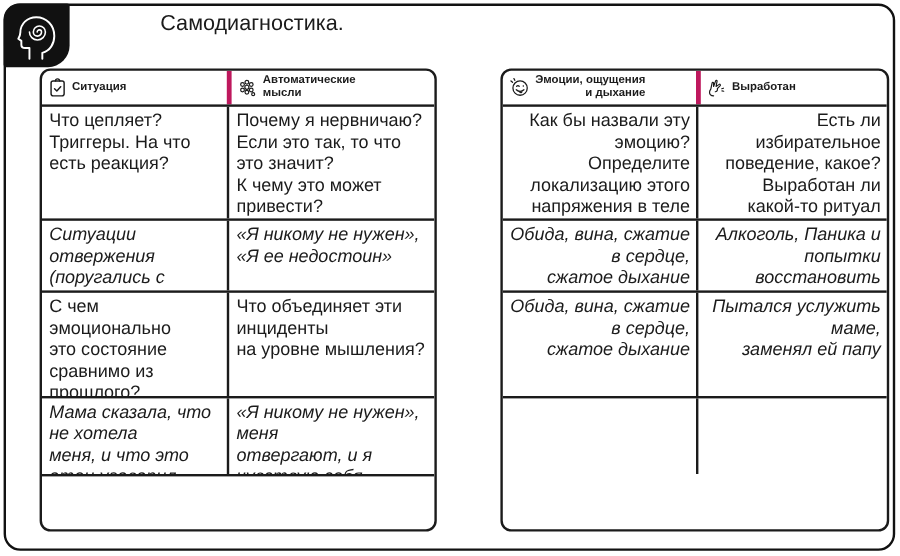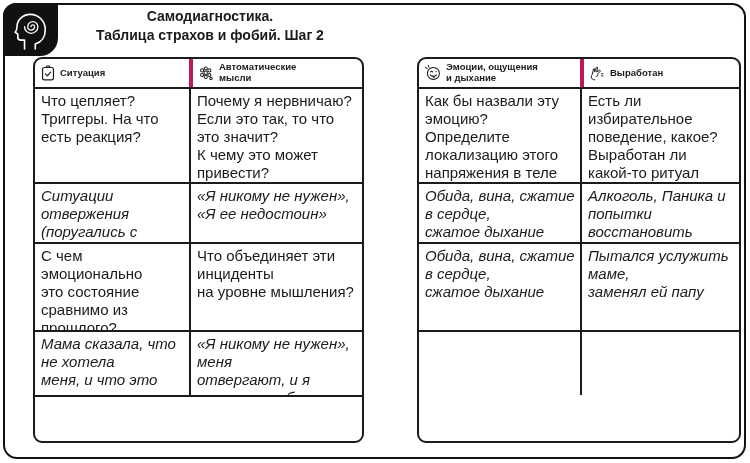--- a/index.html
+++ b/index.html
@@ -7,32 +7,32 @@
          font-family:"Liberation Sans", sans-serif; color:#1b1b1b; }
 
   .page-frame { position:absolute; left:3px; top:3px; right:4px; bottom:4px;
                 border:2.5px solid #111; border-radius:14px; background:#fff; }
 
   .corner-badge { position:absolute; left:3px; top:3px; width:55px; height:53px;
                   background:#111; border-radius:13px 2px 18px 2px;
                   display:flex; align-items:center; justify-content:center; z-index:3; }
 
   .page-title { position:absolute; left:30px; top:7px; width:360px; z-index:2;
-                text-align:center; font-weight:bold; font-size:14px; line-height:1.35; }
+                text-align:center; font-weight:normal; font-size:18px; line-height:1.35; }
 
   .tbl { position:absolute; top:57px; display:grid;
          grid-template-rows:28px 95px 60px 88px 65px 46px;
          border:2px solid #1b1b1b; border-radius:9px; background:#fff; overflow:hidden; z-index:2; }
   .tbl-left  { left:33px;  width:327px; }
   .tbl-right { left:417px; width:320px; }
 
   .row { display:grid; }
   .row + .row { border-top:2px solid #1b1b1b; }
   .tbl-left  .row { grid-template-columns:154px 1fr; }
-  .tbl-right .row { grid-template-columns:161px 1fr; }
+  .tbl-right .row { grid-template-columns:161px 1fr;text-align:right; }
 
   .cell { padding:3px 5px 2px 6px; font-size:15px; line-height:1.2;
           white-space:pre-line; overflow:hidden; }
   .cell + .cell { border-left:2px solid #1b1b1b; }
   .answer { font-style:italic; }
 
   .hcell { display:flex; align-items:center; gap:4px; padding:2px 4px 2px 5px;
            font-weight:bold; font-size:9.5px; line-height:1.12; white-space:pre-line; }
   .hcell + .hcell { border-left:4px solid #be185d; }
   .hicon { flex:0 0 auto; display:flex; align-items:center; }
@@ -47,21 +47,20 @@
   <span>
     <svg width="38" height="42" viewBox="0 0 40 44" fill="none" stroke="#ffffff" stroke-width="1.7" stroke-linecap="round" stroke-linejoin="round">
       <path d="M24.5 42 V36.8 C31.2 34.8 35 29 35 22 C35 12.5 28 5.5 19.2 5.5 C11.2 5.5 5.2 11.5 5.2 19 C5.2 21.2 4.5 22.8 3.4 24.4 L6.1 26.3 V29.6 C6.1 31.5 7.6 32.6 9.4 32.6 H13.2 V42"></path>
       <path d="M20 18.5 a1.9 1.9 0 0 1 3.8 0 a3.6 3.6 0 0 1 -7.2 0 a5.3 5.3 0 0 1 10.6 0 a7 7 0 0 1 -14 0" stroke-width="1.4"></path>
     </svg>
   </span>
 </div>
 
 <div class="page-title">
   <div>Самодиагностика.</div>
-  <div>Таблица страхов и фобий. Шаг 2</div>
 </div>
 
 <div class="tbl tbl-left">
   <div class="row">
     <div class="hcell">
       <span class="hicon">
         <svg width="16" height="17" viewBox="0 0 20 21" fill="none" stroke="#1b1b1b" stroke-width="1.5" stroke-linecap="round" stroke-linejoin="round">
           <rect x="3.2" y="3" width="13.6" height="15.5" rx="2.2"></rect>
           <path d="M7.8 3 a2.2 2.2 0 0 1 4.4 0"></path>
           <path d="M6.8 11 l2.4 2.5 l4 -4.6"></path>

